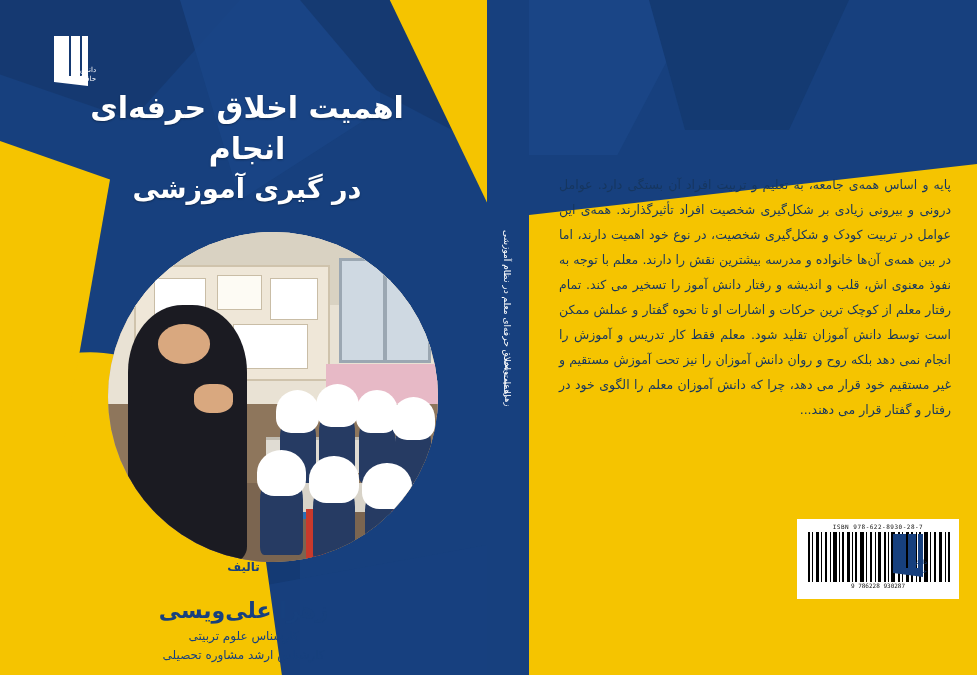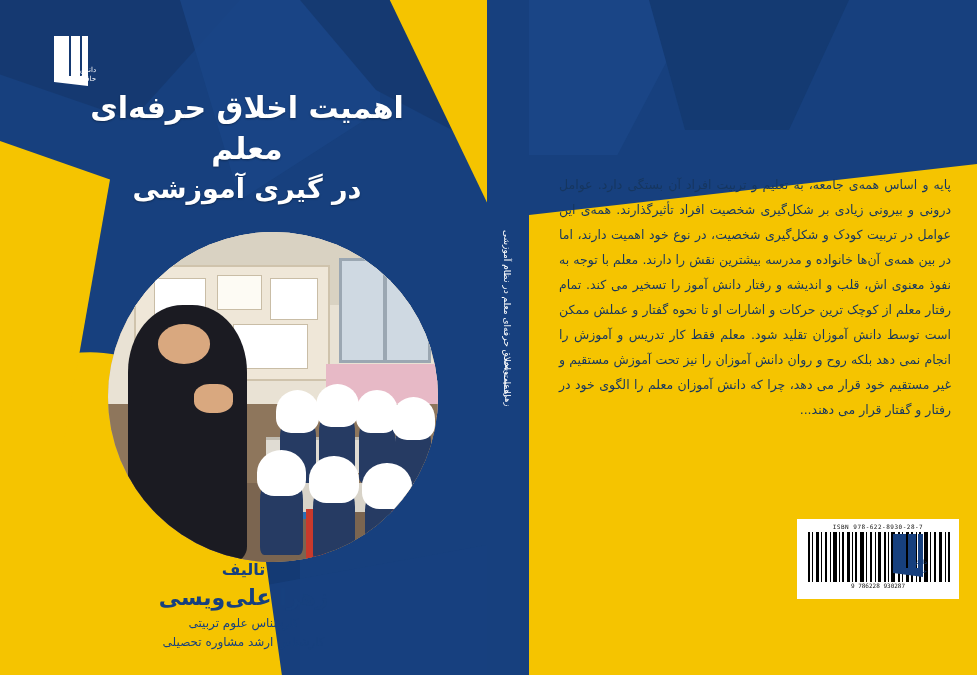--- a/index.html
+++ b/index.html
@@ -151,23 +151,23 @@
   .author-block {
     position: absolute;
     left: 0;
     right: 0;
     top: 560px;
     text-align: center;
     color: #17407e;
     direction: rtl;
   }
   .author-role {
-    font-size: 16px;
+    font-size: 12px;
     font-weight: bold;
-    margin-bottom: 6px;
+    margin-bottom: 24px;
   }
   .author-name {
     font-size: 22px;
     font-weight: bold;
     letter-spacing: 1px;
     margin-bottom: 4px;
   }
   .author-cred {
     font-size: 12px;
     line-height: 1.6;
@@ -315,21 +315,21 @@
     <svg class="logo" viewBox="0 0 64 62">
       <rect x="2" y="8" width="15" height="40" fill="#ffffff"></rect>
       <rect x="19" y="8" width="9" height="40" fill="#ffffff"></rect>
       <rect x="30" y="8" width="6" height="40" fill="#ffffff"></rect>
       <path d="M2 48 L36 48 L36 58 L2 54 Z" fill="#ffffff"></path>
       <text x="44" y="44" font-size="7" fill="#ffffff" font-family="DejaVu Sans">دانش</text>
       <text x="44" y="53" font-size="7" fill="#ffffff" font-family="DejaVu Sans">حافظ</text>
     </svg>
 
     <div class="title-block">
-      <div class="title-line-1">اهمیت اخلاق حرفه‌ای معلم</div>
+      <div class="title-line-1">اهمیت اخلاق حرفه‌ای انجام</div>
       <div class="title-line-2">در گیری آموزشی</div>
     </div>
 
     <div class="photo-circle">
       <div class="ph-wall"></div>
       <div class="ph-wall-2"></div>
       <div class="ph-board"></div>
       <div class="ph-poster-a"></div>
       <div class="ph-poster-b"></div>
       <div class="ph-poster-c"></div>

